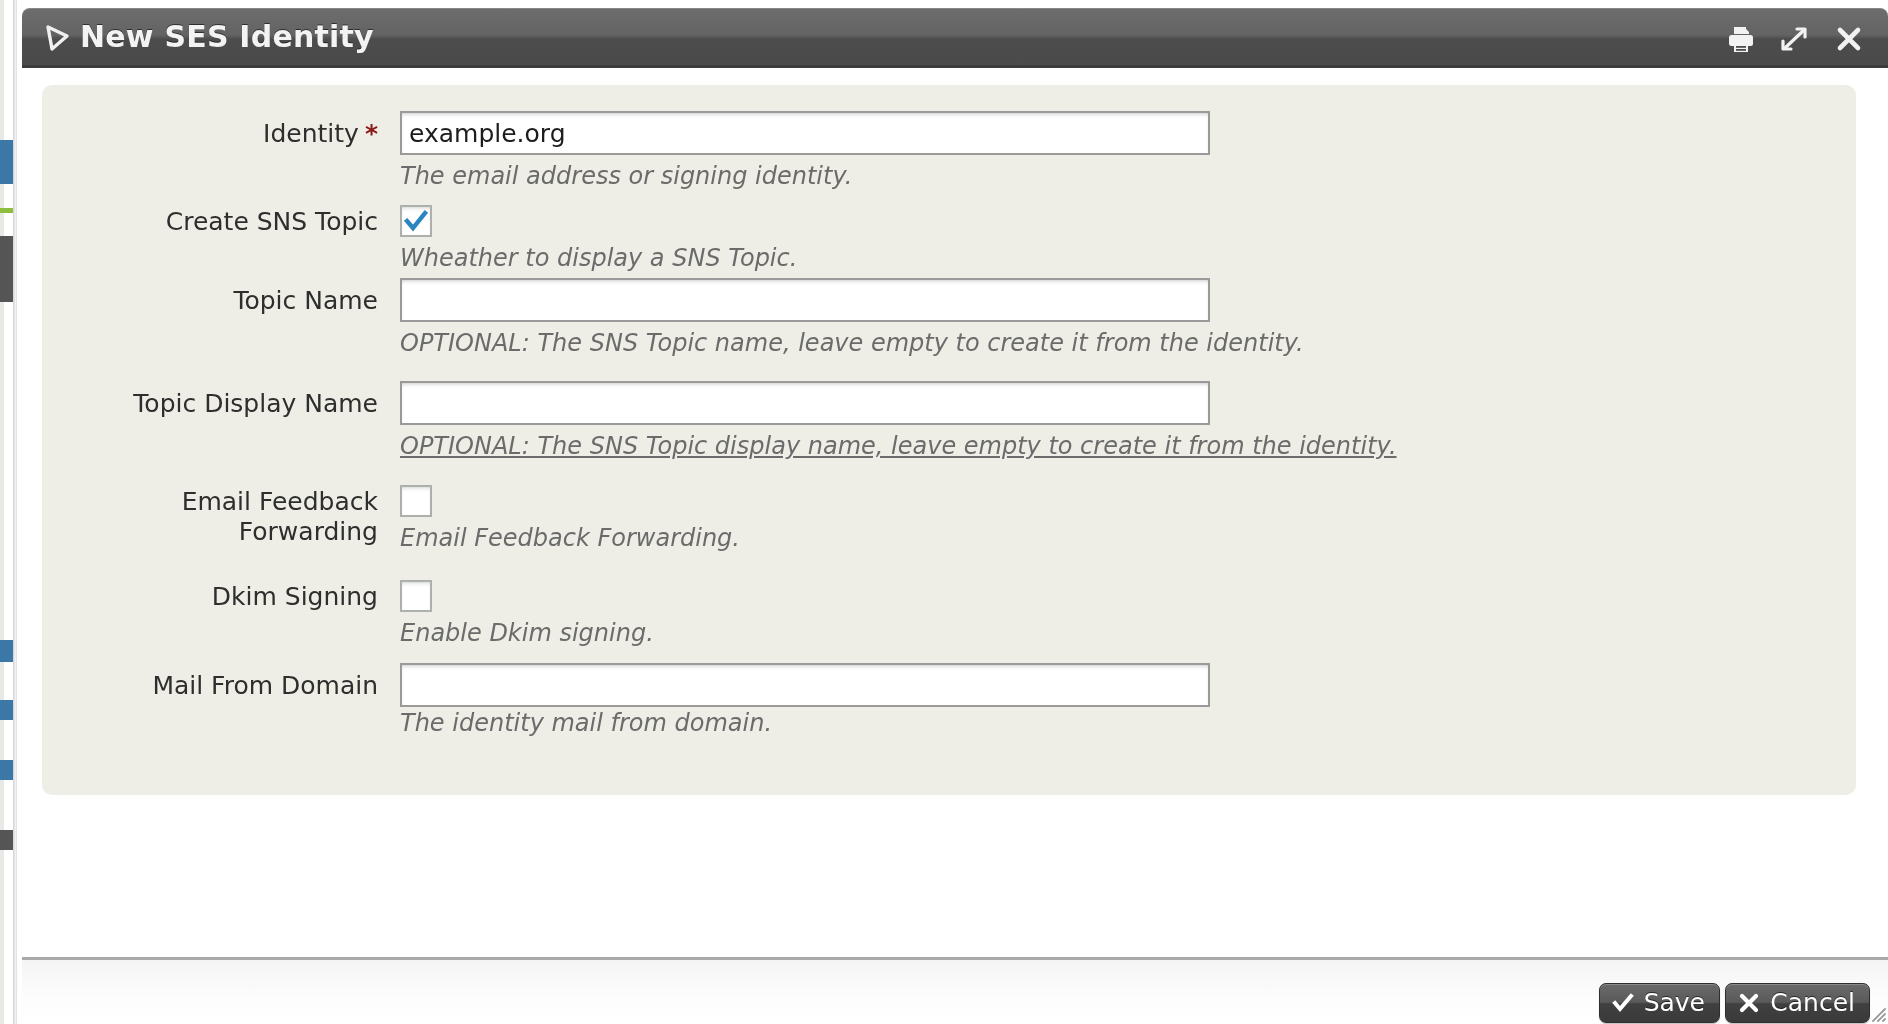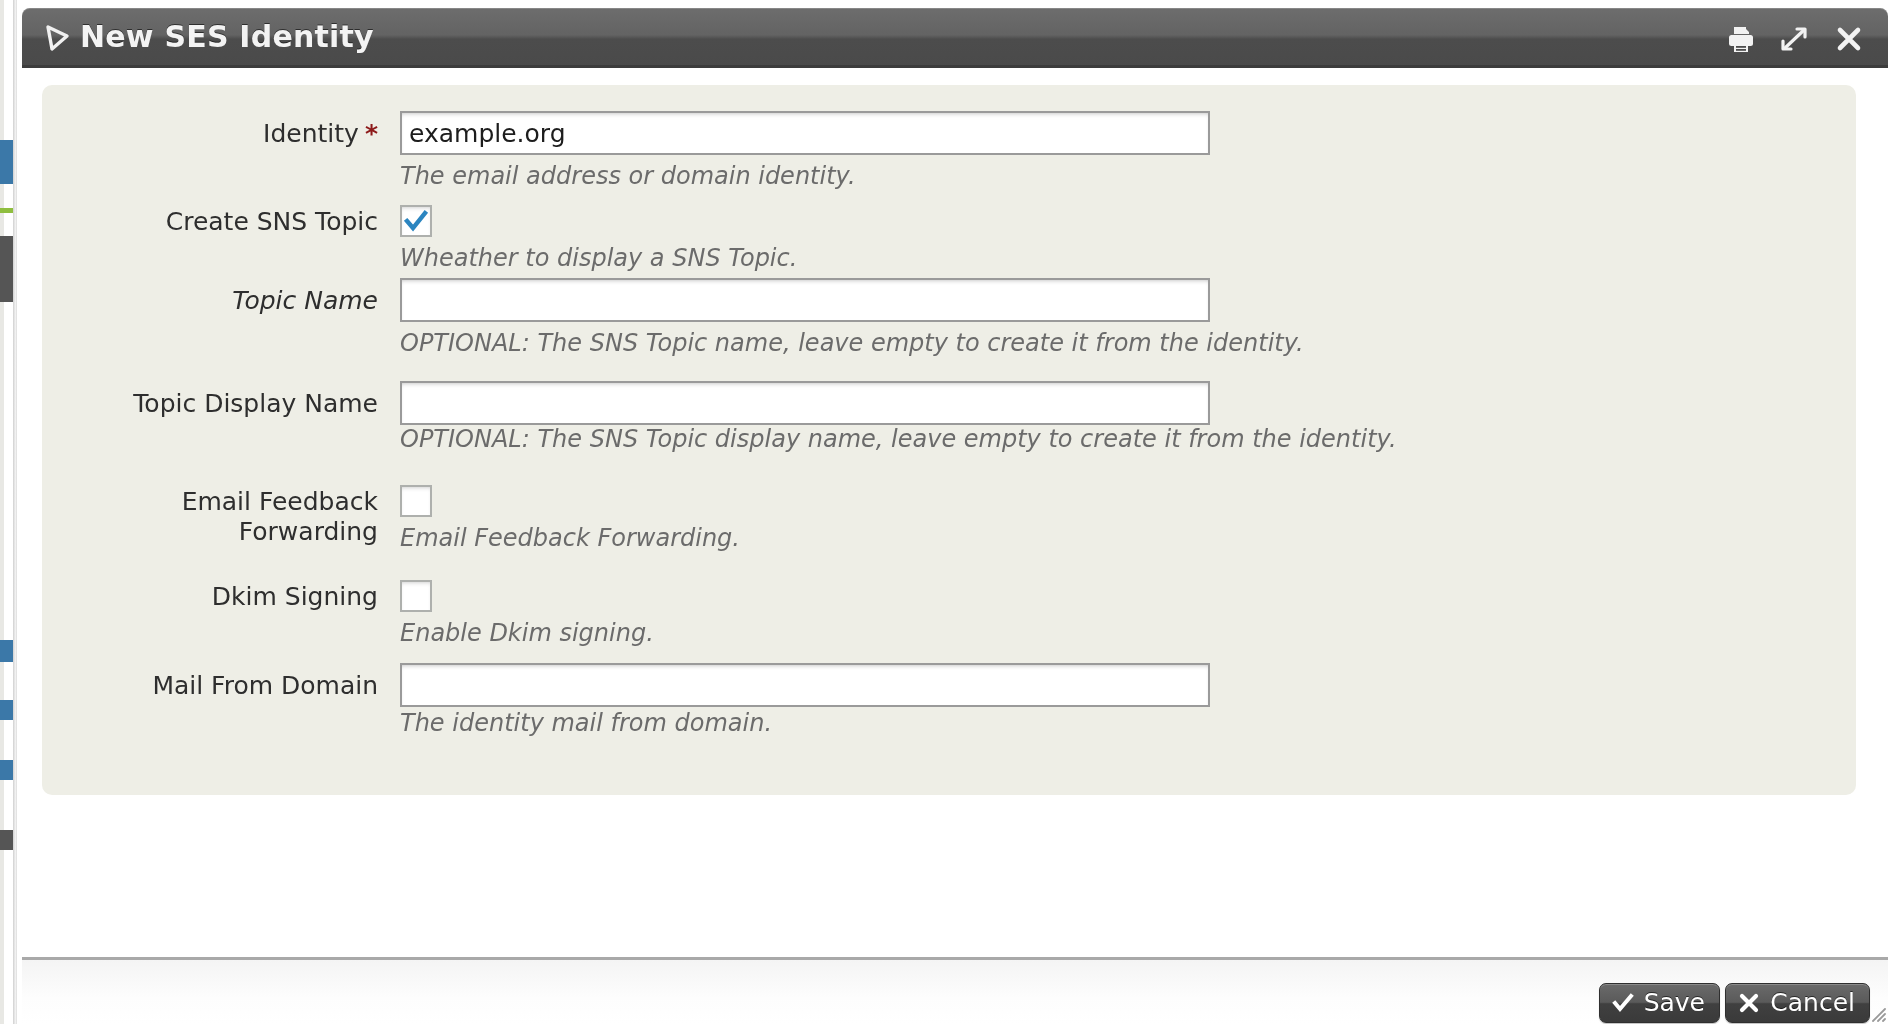--- a/index.html
+++ b/index.html
@@ -260,43 +260,43 @@
     </div>
 
     <div class="tb-shade"></div>
   </div>
 
   <div id="form-panel">
 
     <div class="field-row" style="top:26px;">
       <div class="f-label" style="top:8px;"><span>Identity</span><span class="req">*</span></div>
       <input class="f-input" style="top: 0px;" type="text" value="example.org">
-      <div class="f-hint" style="top:51px;">The email address or domain identity.</div>
+      <div class="f-hint" style="top:51px;">The email address or signing identity.</div>
     </div>
 
     <div class="field-row" style="top:120px;">
       <div class="f-label" style="top:2px;">Create SNS Topic</div>
       <div class="f-check" style="top:0;">
         <svg width="26" height="26" viewBox="0 0 26 26">
           <path d="M4 13 L10 20 L22 5" fill="none" stroke="#2b85c0" stroke-width="4.4" stroke-linecap="square" stroke-linejoin="miter"></path>
         </svg>
       </div>
       <div class="f-hint" style="top:39px;">Wheather to display a SNS Topic.</div>
     </div>
 
     <div class="field-row" style="top:193px;">
-      <div class="f-label" style="top:8px;font-style:italic;">Topic Name</div>
+      <div class="f-label" style="top:8px;">Topic Name</div>
       <input class="f-input" style="top: 0px;" type="text" value="">
       <div class="f-hint" style="top:51px;">OPTIONAL: The SNS Topic name, leave empty to create it from the identity.</div>
     </div>
 
     <div class="field-row" style="top:296px;">
       <div class="f-label" style="top:8px;">Topic Display Name</div>
       <input class="f-input" style="top: 0px;" type="text" value="">
-      <div class="f-hint" style="top:44px;">OPTIONAL: The SNS Topic display name, leave empty to create it from the identity.</div>
+      <div class="f-hint" style="top:51px;text-decoration:underline;">OPTIONAL: The SNS Topic display name, leave empty to create it from the identity.</div>
     </div>
 
     <div class="field-row" style="top:400px;">
       <div class="f-label" style="top:2px;width:336px;">Email Feedback Forwarding</div>
       <div class="f-check unchecked" style="top:0;">
         
       </div>
       <div class="f-hint" style="top:39px;">Email Feedback Forwarding.</div>
     </div>
 

